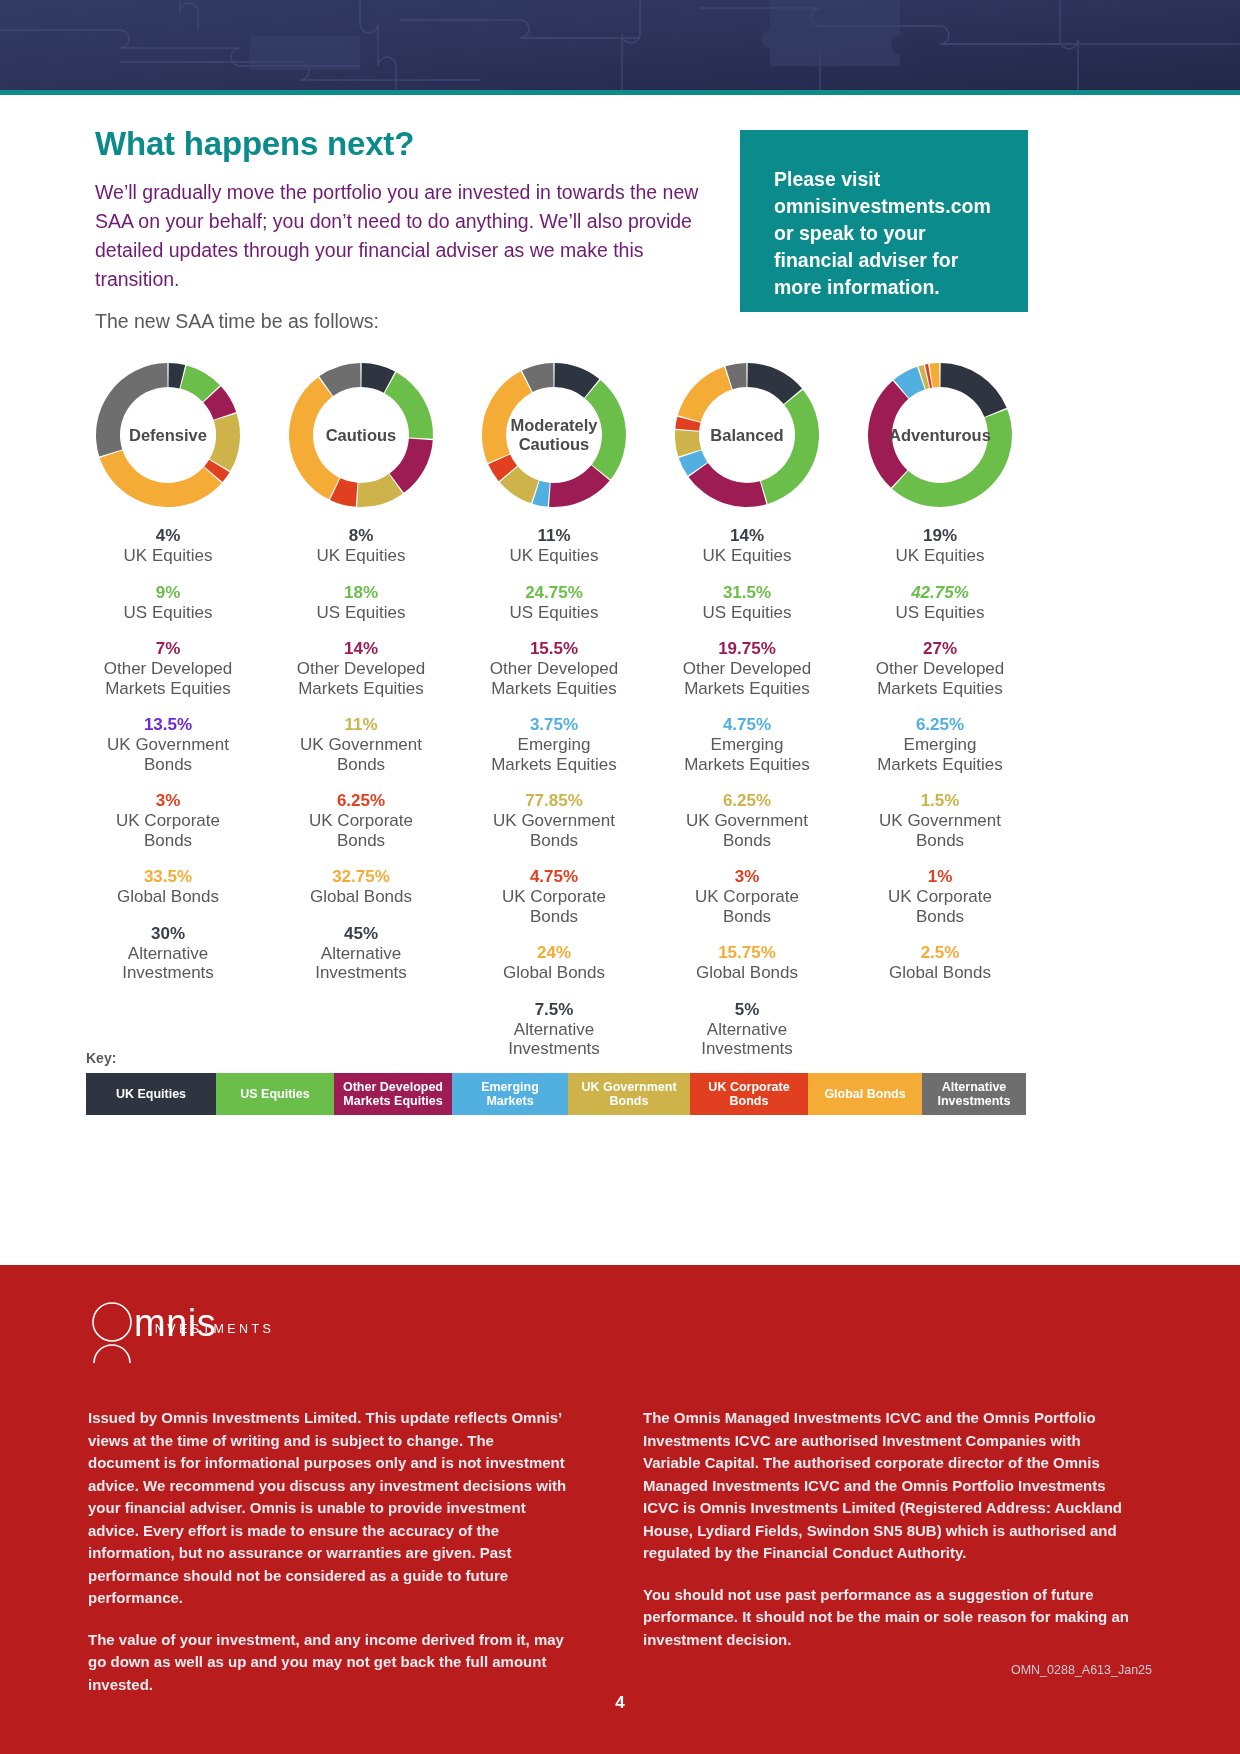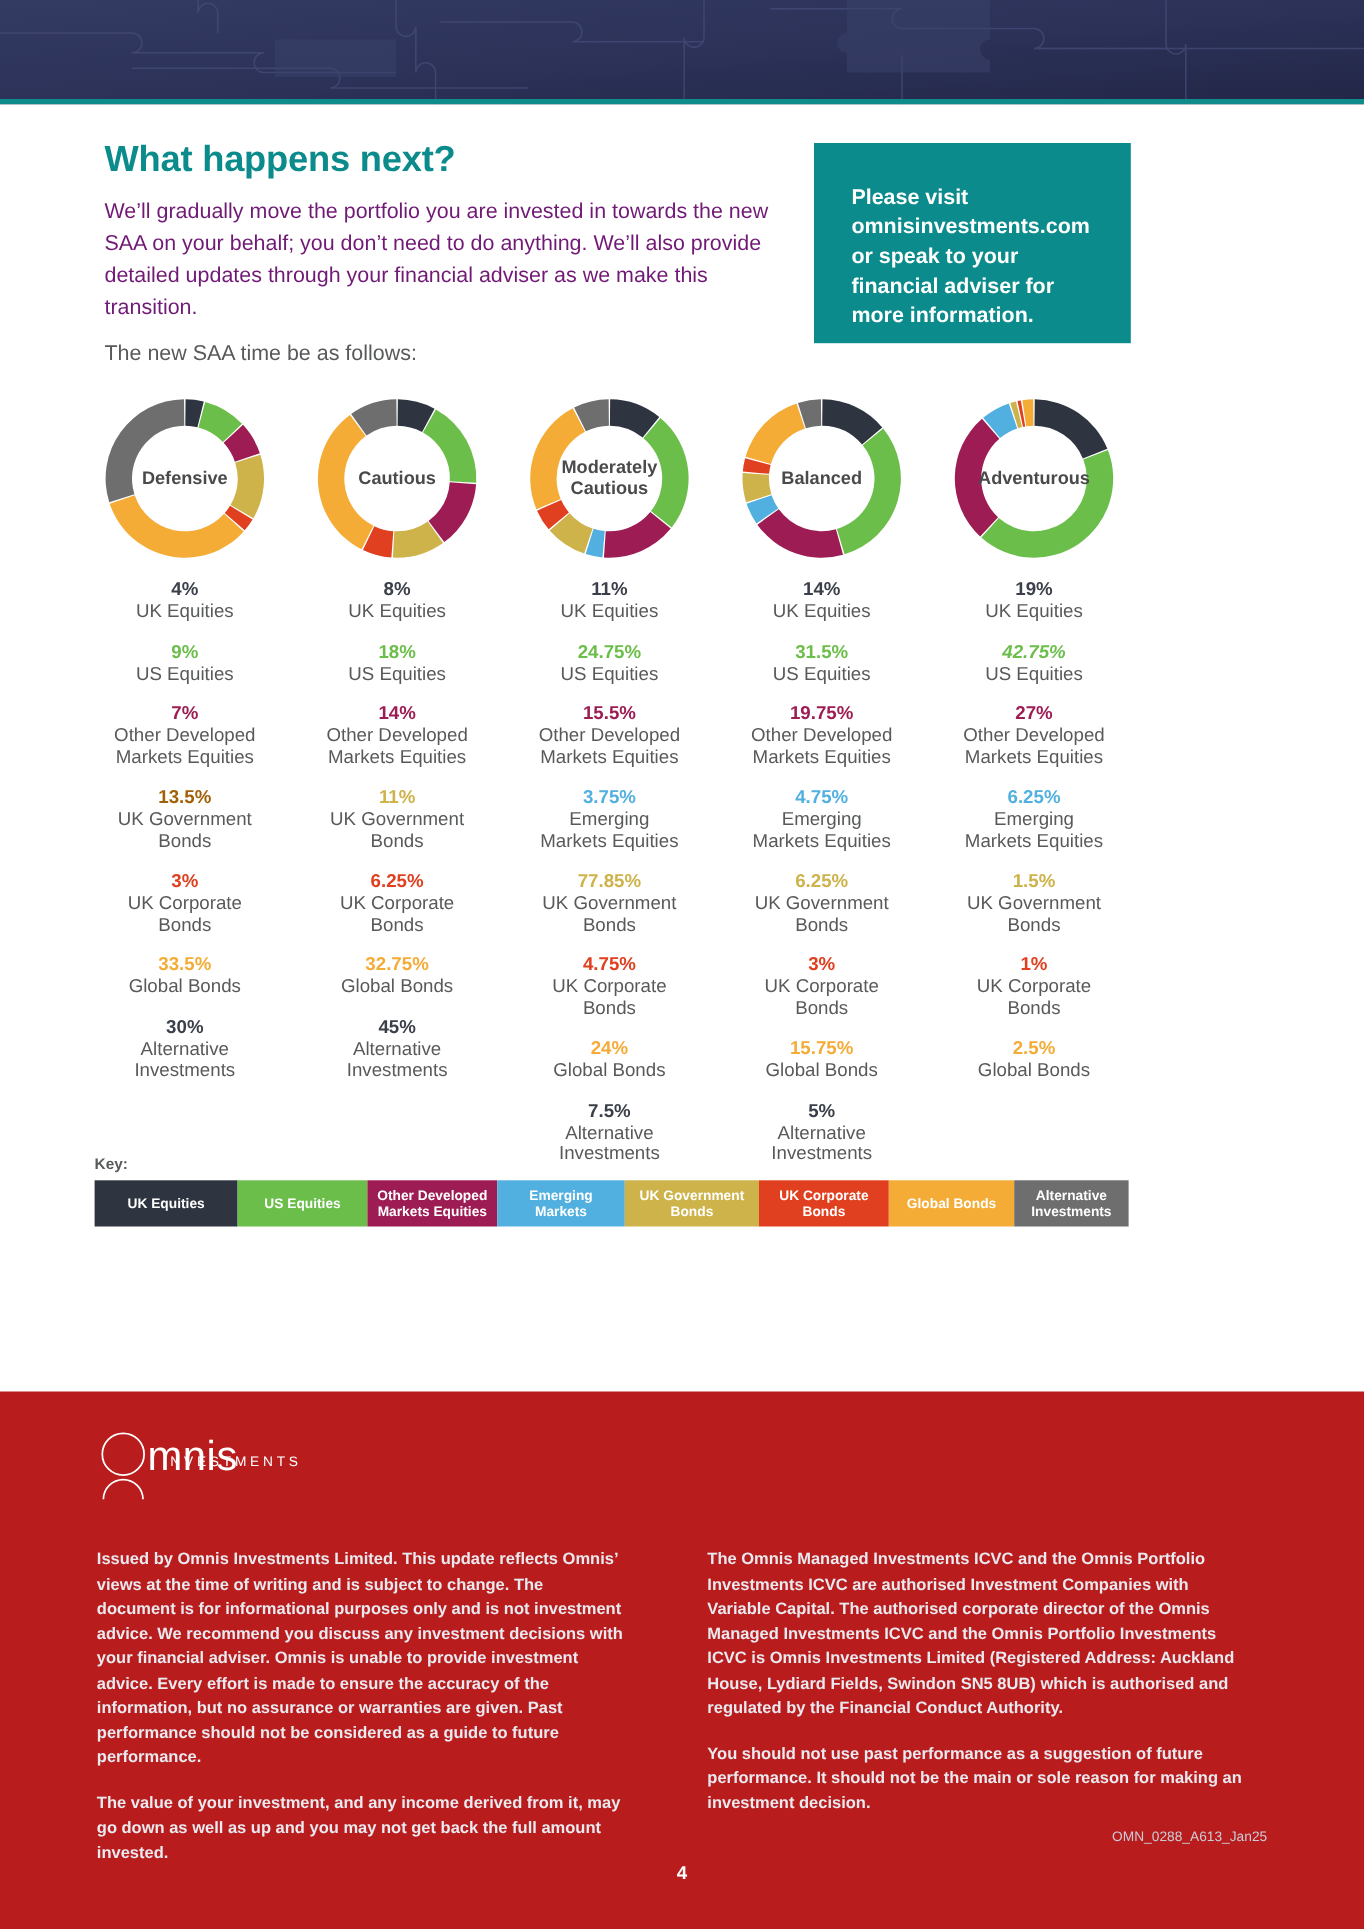--- a/index.html
+++ b/index.html
@@ -19,21 +19,21 @@
   }
   .banner .puzzle {
     position: absolute; left: 0; top: 0; width: 1240px; height: 95px;
   }
   .banner .rule {
     position: absolute; left: 0; bottom: 0; width: 1240px; height: 5px;
     background: #0e8b8b;
   }
 
   
-  .page { position: absolute; left: 0; top: 95px; width: 1240px; height: 1170px; background:#fff; }
+  .page { position: absolute; left: 0; top: 95px; width: 1240px; height: 1170px; background:#fff;border-radius:18px; }
 
   .title {
     position: absolute; left: 95px; top: 30px;
     font-size: 33px; font-weight: bold; color: #0b8b8b; letter-spacing: -0.2px;
   }
   .intro {
     position: absolute; left: 95px; top: 83px; width: 620px;
     font-size: 19.5px; line-height: 29px; color: #701a75;
   }
   .saa-line {
@@ -229,21 +229,21 @@
         </div>
         <div class="alloc-item">
           <div class="alloc-pct" style="color: rgb(108, 190, 75);">9%</div>
           <div class="alloc-name">US Equities</div>
         </div>
         <div class="alloc-item">
           <div class="alloc-pct" style="color: rgb(158, 28, 84);">7%</div>
           <div class="alloc-name">Other Developed<br>Markets Equities</div>
         </div>
         <div class="alloc-item">
-          <div class="alloc-pct" style="color: #a16207;">13.5%</div>
+          <div class="alloc-pct" style="color: #6d28d9;">13.5%</div>
           <div class="alloc-name">UK Government<br>Bonds</div>
         </div>
         <div class="alloc-item">
           <div class="alloc-pct" style="color: rgb(224, 64, 31);">3%</div>
           <div class="alloc-name">UK Corporate<br>Bonds</div>
         </div>
         <div class="alloc-item">
           <div class="alloc-pct" style="color: rgb(244, 172, 55);">33.5%</div>
           <div class="alloc-name">Global Bonds</div>
         </div>

